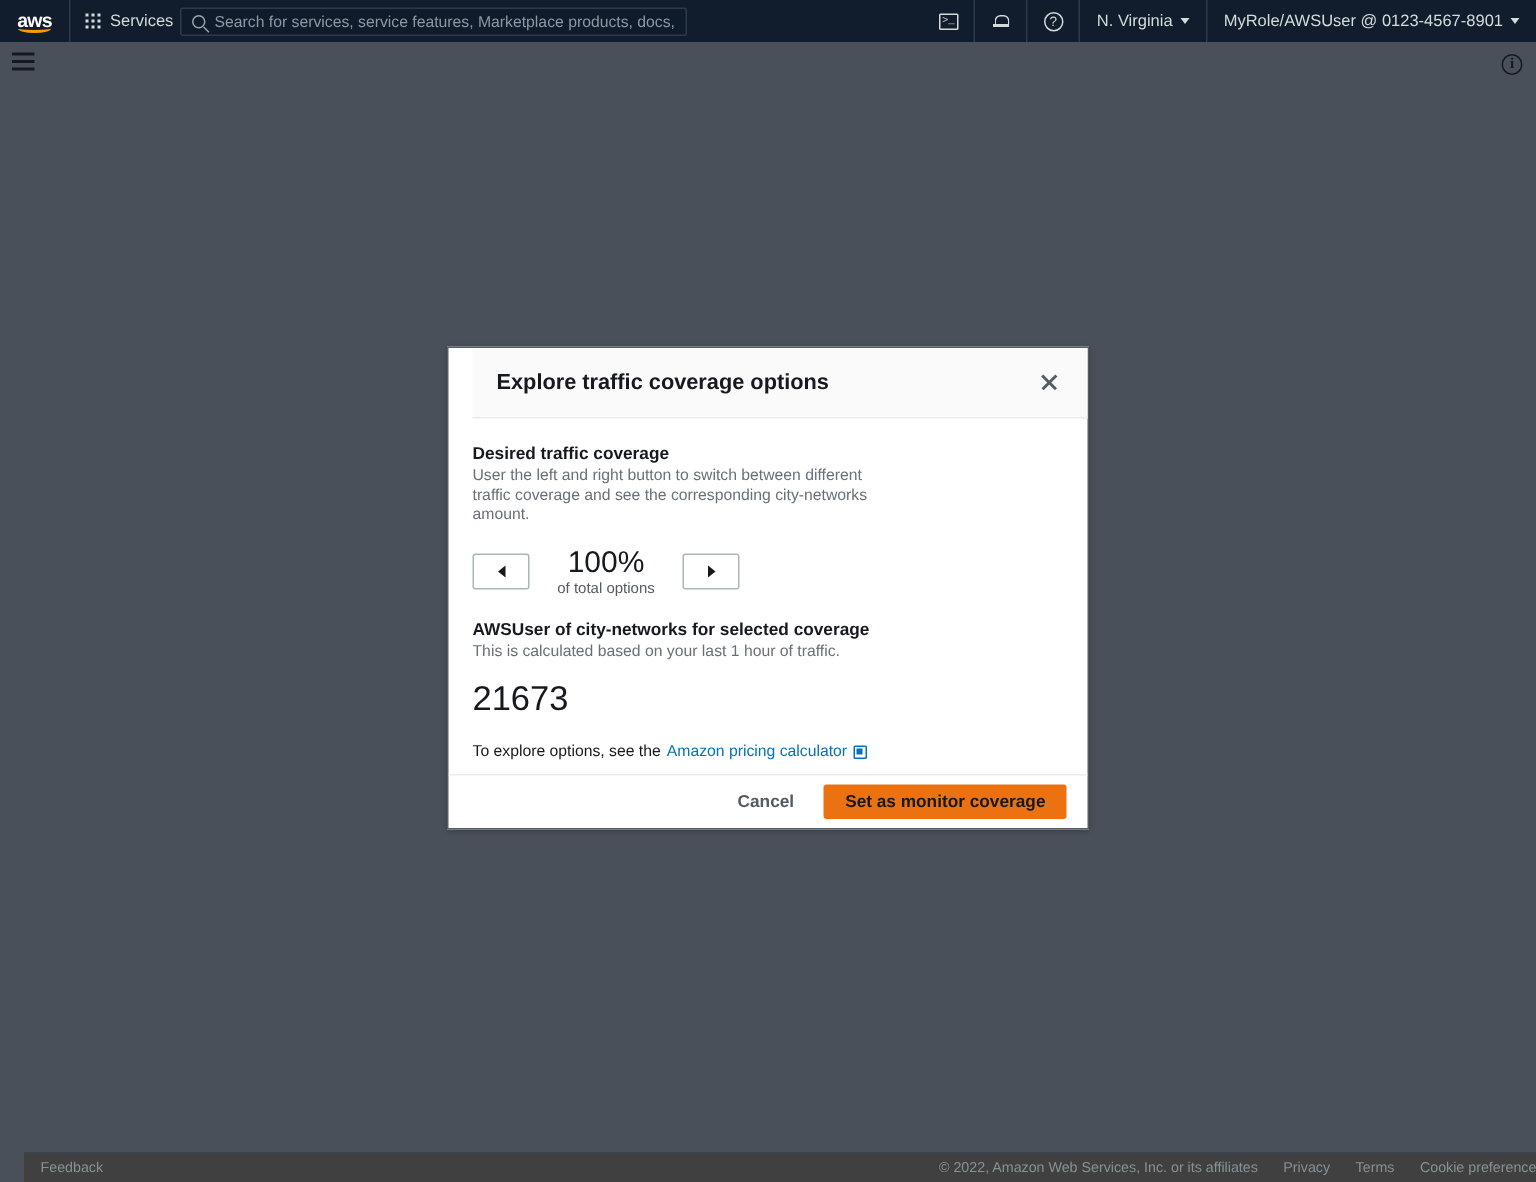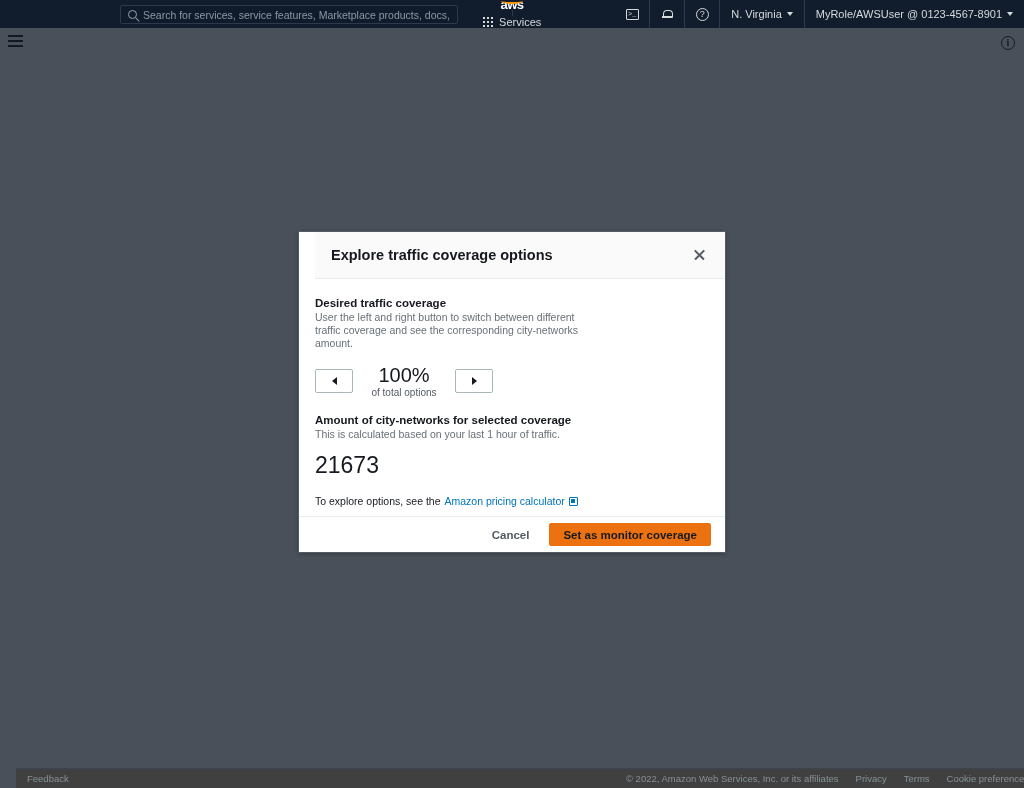--- a/index.html
+++ b/index.html
@@ -12,21 +12,20 @@
   }
   body { background: #4a5059; }
 
   
   .topnav {
     position: absolute; top: 0; left: 0;
     width: 1024px; height: 28px;
     background: #111c2d;
     display: flex; align-items: center;
     color: #d5dbdb;
-    flex-direction: column;
   }
   .aws-logo {
     width: 46px; height: 28px;
     display: flex; align-items: center; justify-content: center;
     position: relative;
   }
   .aws-logo .aws-text {
     font-size: 13px; font-weight: bold; color: #ffffff;
     letter-spacing: -0.5px; line-height: 10px;
     font-family: "Liberation Sans", sans-serif;
@@ -365,21 +364,21 @@
       <div class="stepper-value">
         <div class="pct">100%</div>
         <div class="pct-sub">of total options</div>
       </div>
       <button class="step-btn">
         <span class="tri-right"></span>
       </button>
     </div>
 
     <div class="section-2">
-      <div class="field-label">Amount of city-networks for selected coverage</div>
+      <div class="field-label">AWSUser of city-networks for selected coverage</div>
       <p class="field-desc">This is calculated based on your last 1 hour of traffic.</p>
       <div class="big-number">21673</div>
     </div>
 
     <div class="explore-line">
       <span>To explore options, see the</span>
       <a class="ext-link">Amazon pricing calculator</a>
       <span class="ext-icon"></span>
     </div>
 

